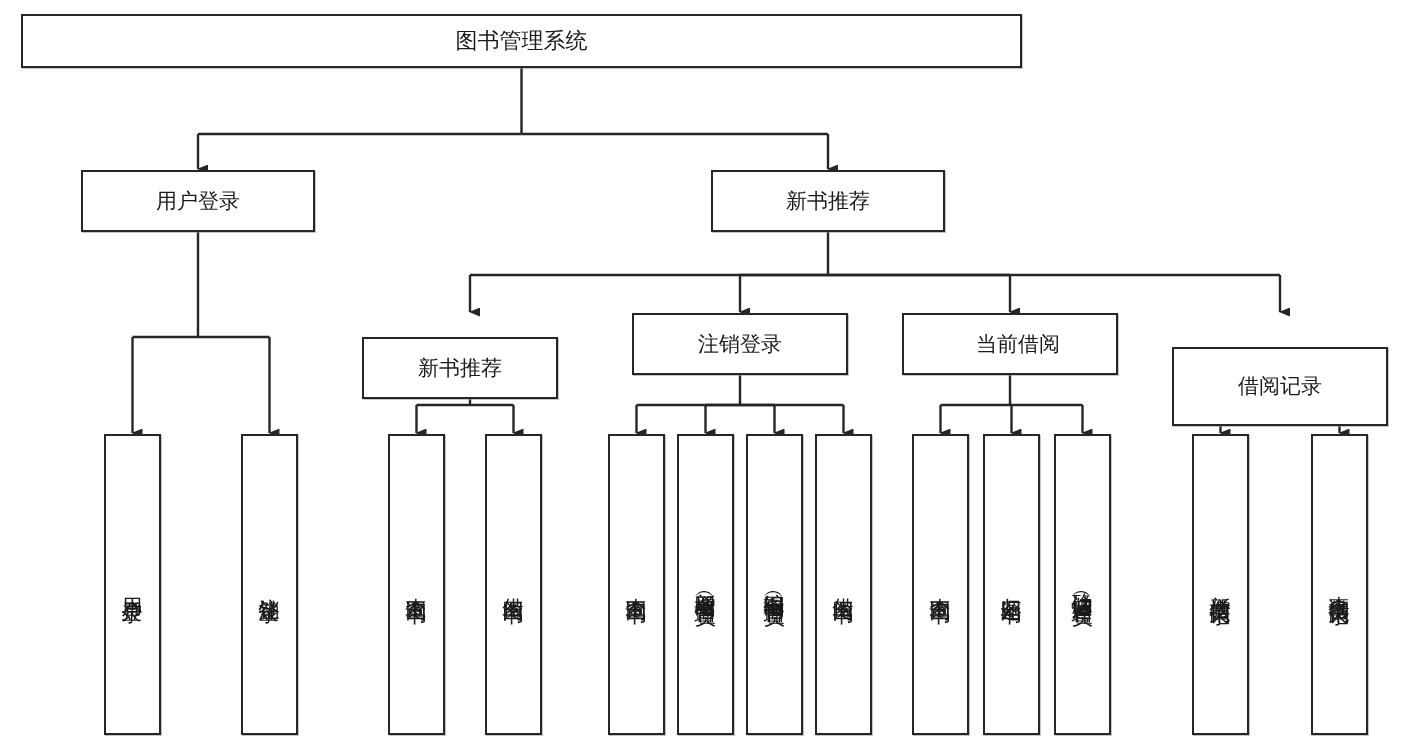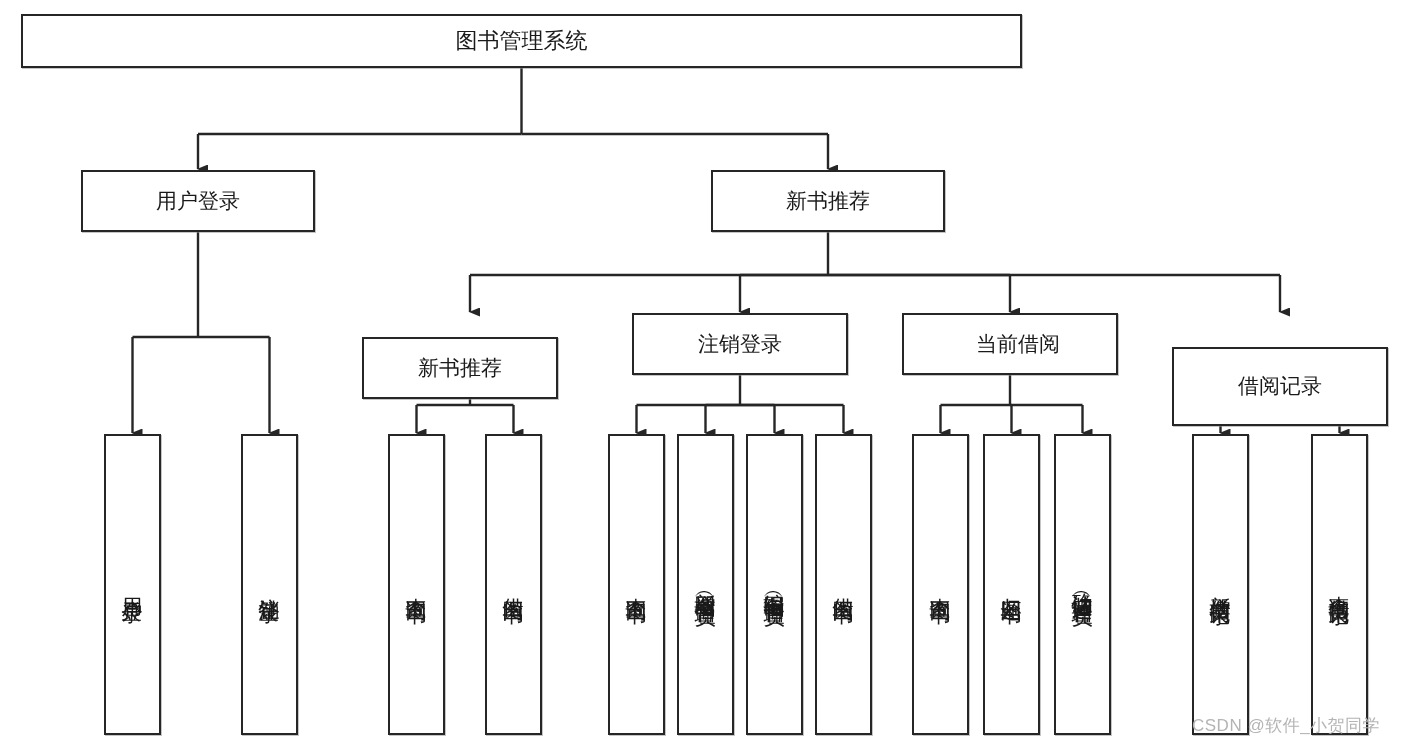--- a/index.html
+++ b/index.html
@@ -184,14 +184,13 @@
         <span class="node-label">确认归还（管理员）</span>
       </div>
       <div class="node vertical" style="left: 1192px; top: 434px; width: 57px; height: 301px;">
         <span class="node-label">新增借阅记录</span>
       </div>
       <div class="node vertical" style="left: 1311px; top: 434px; width: 57px; height: 301px;">
         <span class="node-label">查询借阅记录</span>
       </div>
     </div>
 
-  <div class="watermark" style="left: 1192px; top: 714px;">CSDN @软件_小贺同学</div>
 </div>
 
 </body></html>

